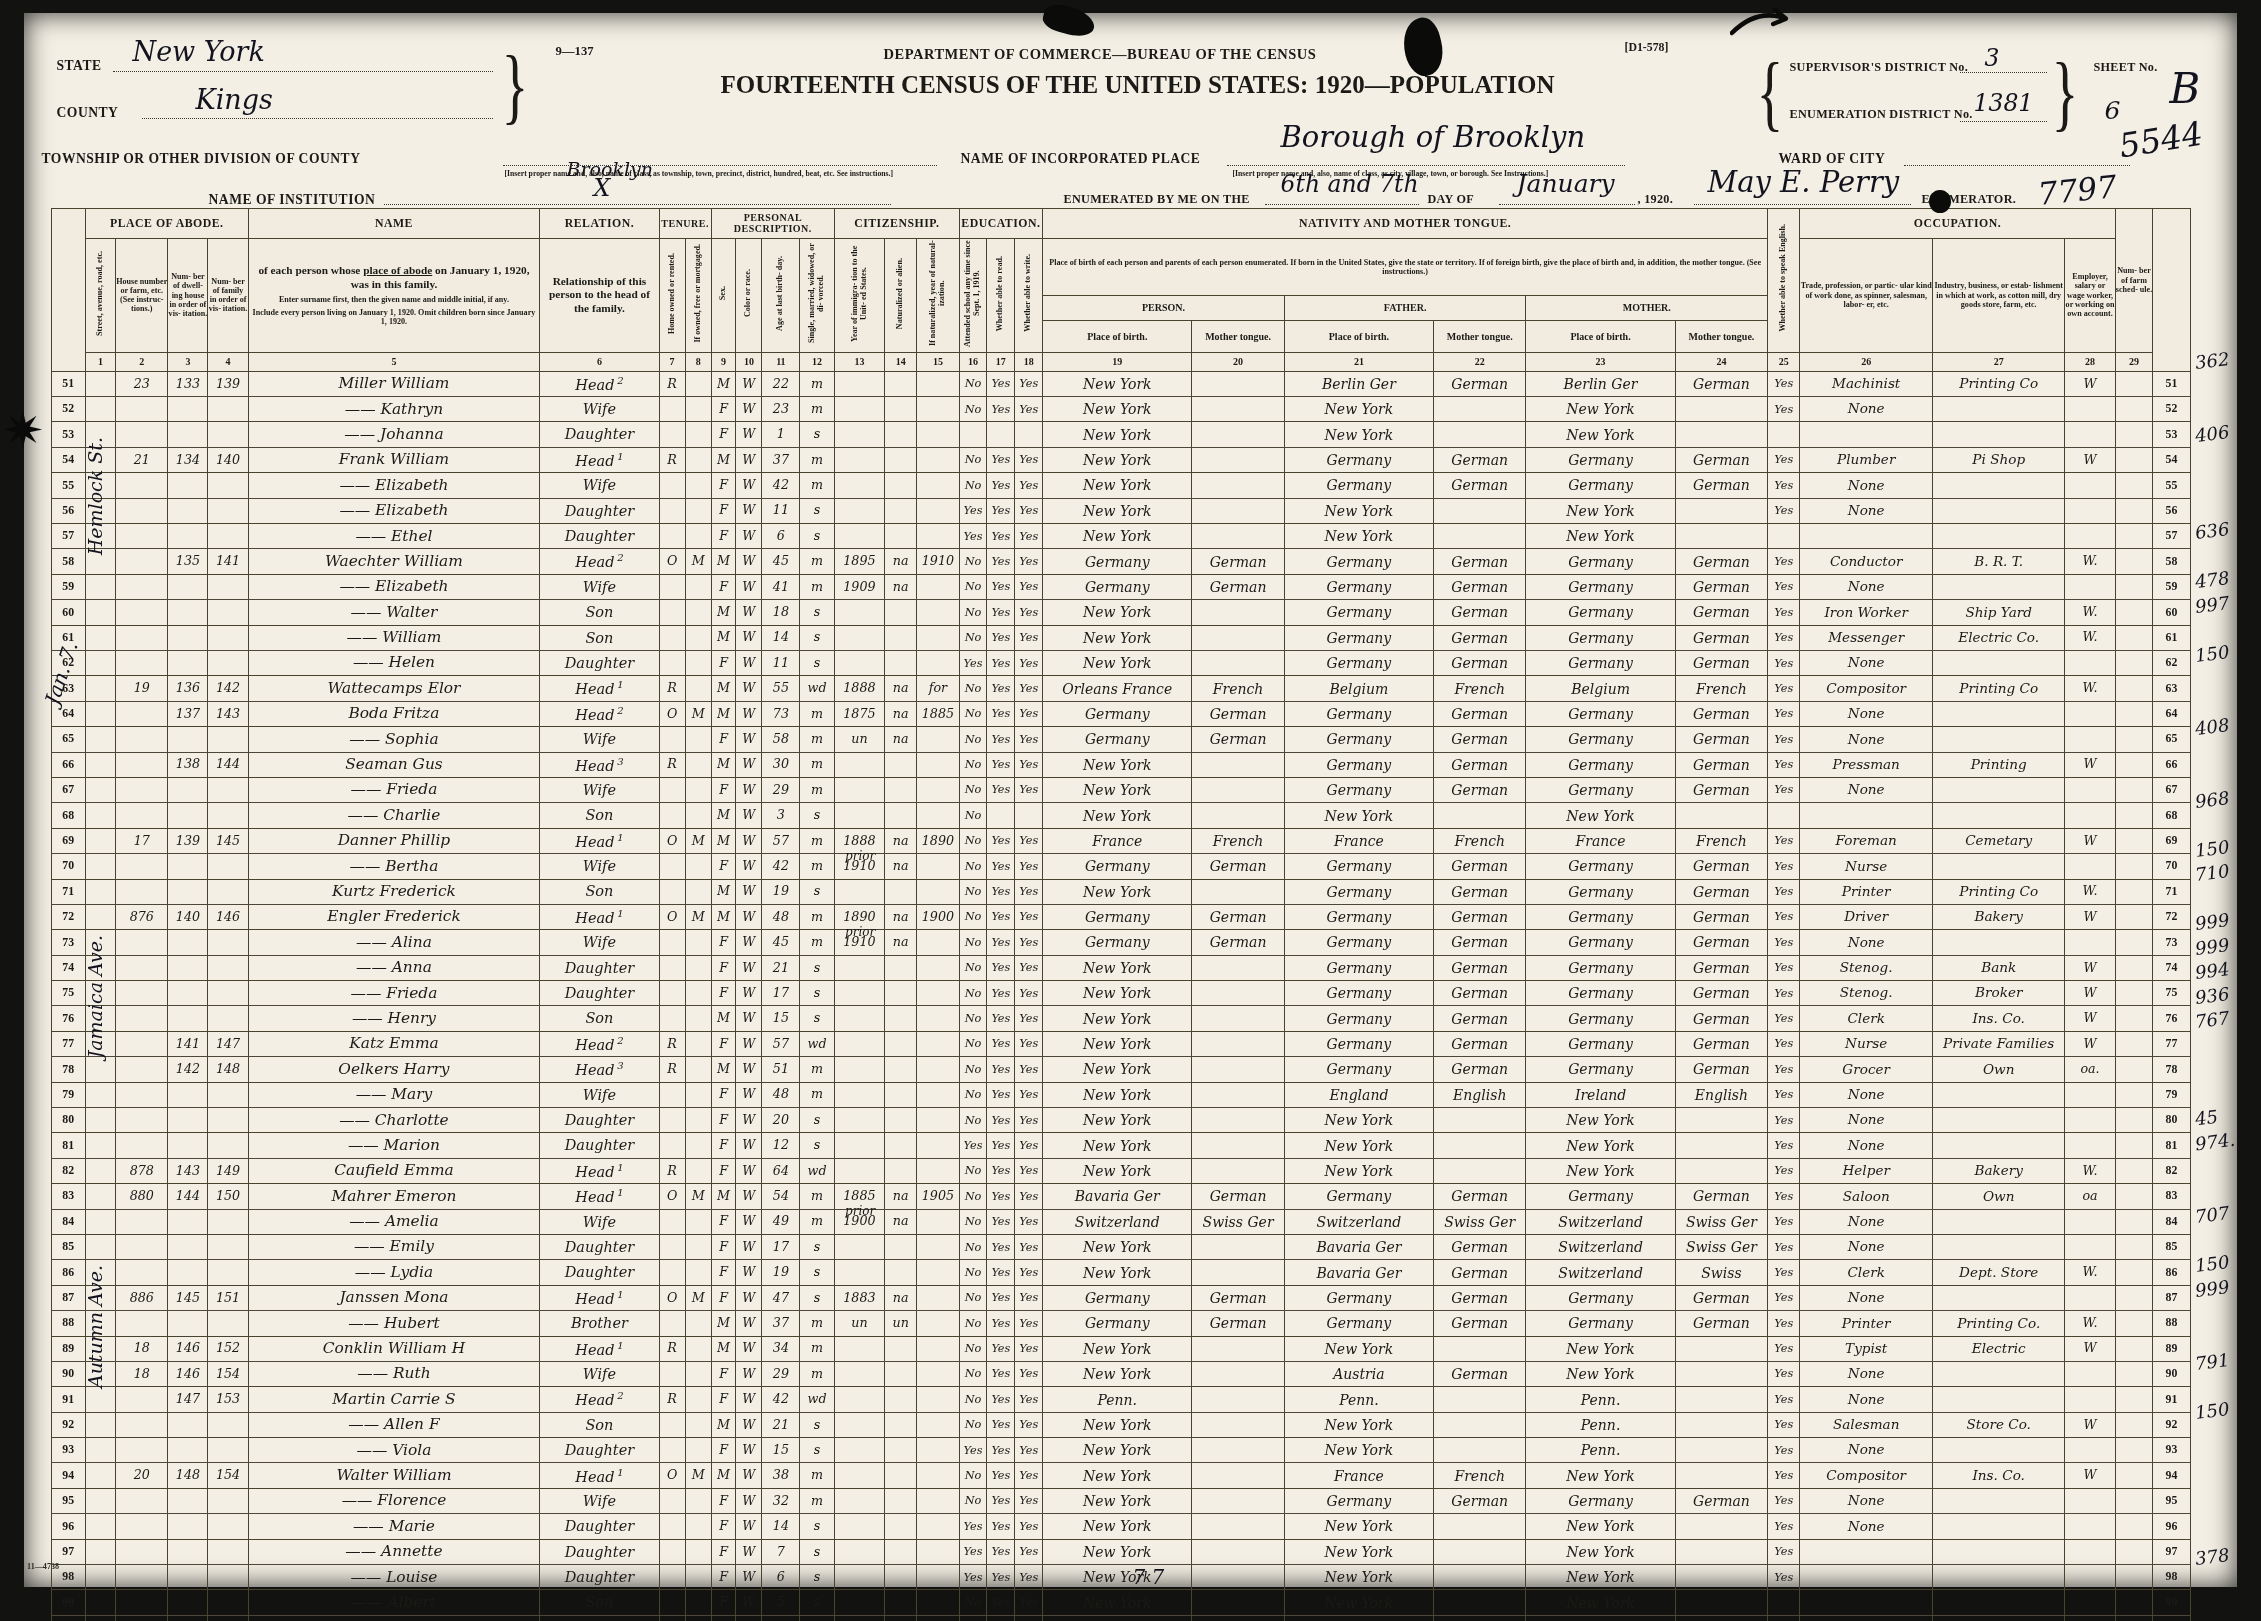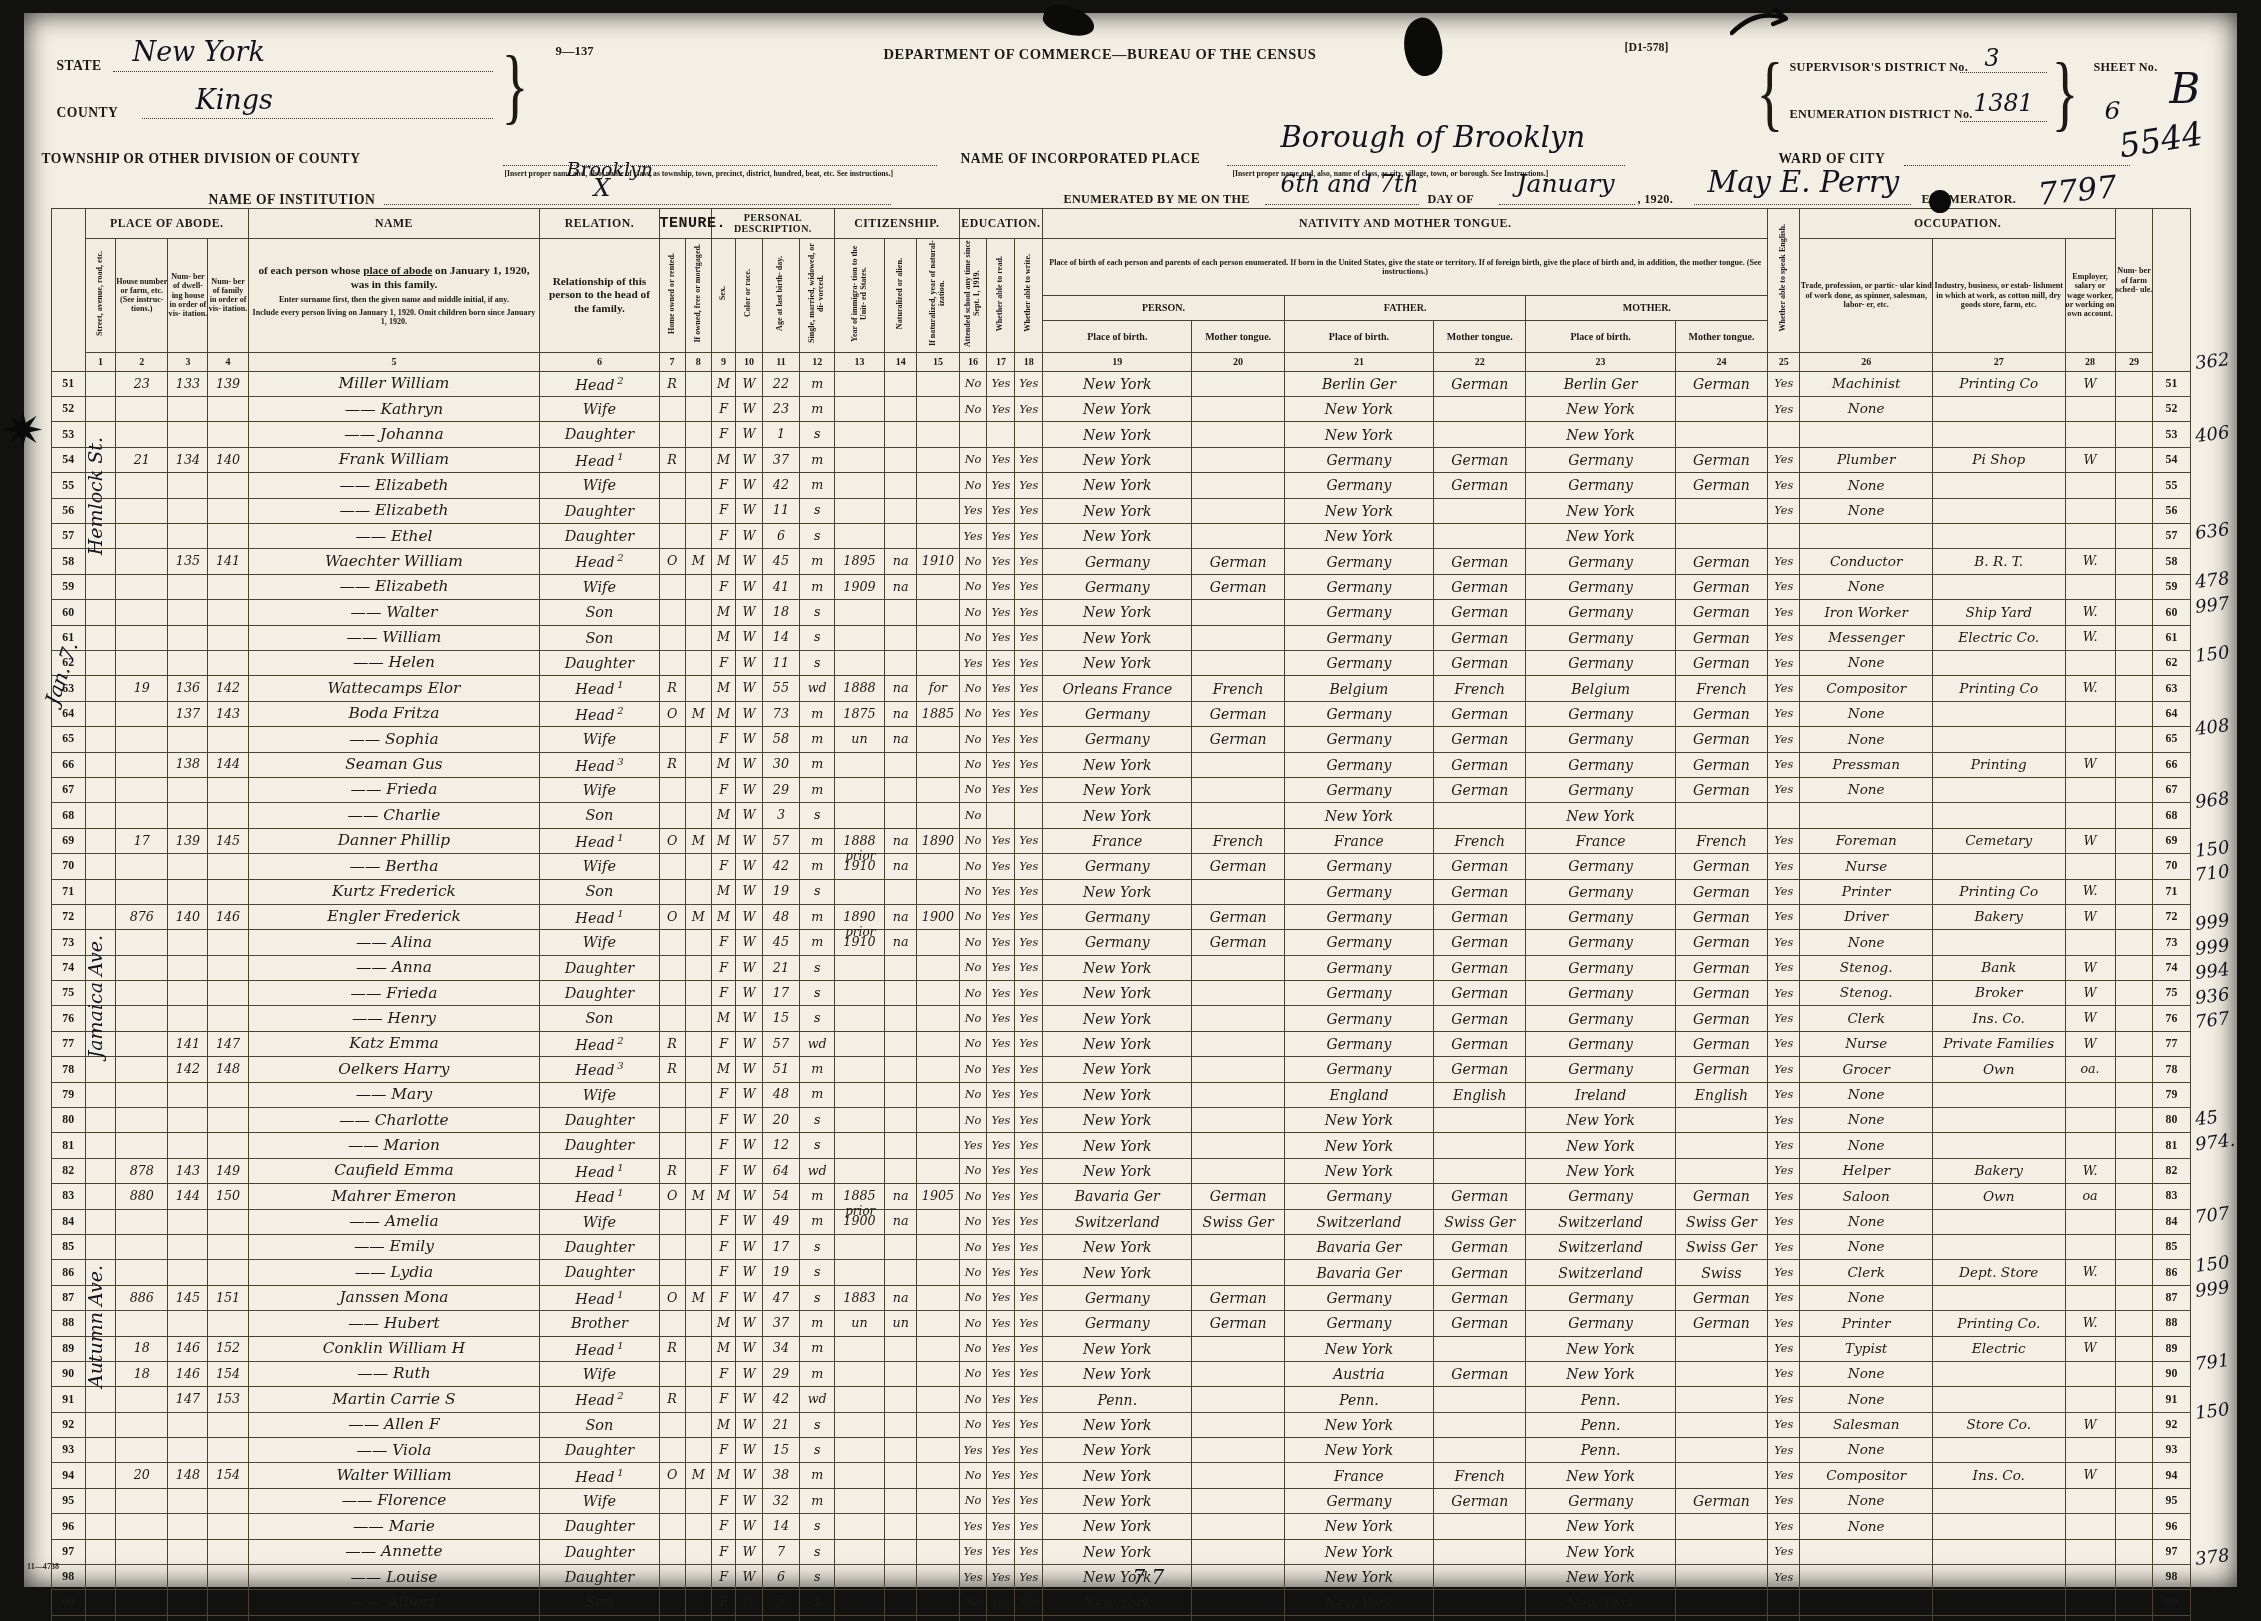--- a/index.html
+++ b/index.html
@@ -71,20 +71,21 @@
     <span class="abs hw" style="left:109px;top:23.5px;font-size:27px;">New York</span>
     <span class="abs blank" style="left:89px;top:42px;width:380px;height:16.3px;"></span>
     <span class="abs lbl pr" style="left:33px;top:92px;">COUNTY</span>
     <span class="abs hw" style="left:172px;top:71px;font-size:27px;">Kings</span>
     <span class="abs blank" style="left:118px;top:89px;width:351px;height:16.3px;"></span>
     <span class="abs brace pr" style="left:478px;top:40px;">}</span>
 
     <span class="abs pr" style="left:532px;top:31px;font-size:12.7px;font-weight:bold;">9—137</span>
 
     <div class="abs pr" style="left:778px;top:33px;width:597px;text-align:center;font-size:14.5px;font-weight:bold;letter-spacing:0.5px;">DEPARTMENT OF COMMERCE—BUREAU OF THE CENSUS</div>
+    <div class="abs pr" style="left:697px;top:58px;width:760px;text-align:center;font-size:25px;font-weight:bold;">FOURTEENTH CENSUS OF THE UNITED STATES: 1920—POPULATION</div>
     <span class="abs pr" style="left:1601px;top:27px;font-size:11.8px;font-weight:bold;">[D1-578]</span>
 
     <span class="abs brace pr" style="left:1733px;top:47px;">{</span>
     <span class="abs lbl-sm pr" style="left:1766px;top:47px;">SUPERVISOR'S DISTRICT No.</span>
     <span class="abs hw" style="left:1961px;top:31px;font-size:23.5px;">3</span>
     <span class="abs blank" style="left:1936px;top:43px;width:87px;height:16.3px;"></span>
     <span class="abs brace pr" style="left:2028px;top:47px;">}</span>
     <span class="abs lbl-sm pr" style="left:2070px;top:47px;">SHEET No.</span>
 
     <span class="abs lbl-sm pr" style="left:1766px;top:94px;">ENUMERATION DISTRICT No.</span>
@@ -158,21 +159,21 @@
       <col style="width:45px">
         <col style="width:34px">
         <col style="width:33px">
     </colgroup>
     <thead>
       <tr>
         <th rowspan="5"></th>
         <th colspan="4" class="grp">PLACE OF ABODE.</th>
         <th class="grp">NAME</th>
         <th class="grp">RELATION.</th>
-        <th colspan="2" class="grp" style="font-size:15px;font-family:Liberation Mono, monospace;">TENURE.</th>
+        <th colspan="2" class="grp" style="font-size:10px;">TENURE.</th>
         <th colspan="4" class="grp" style="font-size:10px;">PERSONAL DESCRIPTION.</th>
         <th colspan="3" class="grp">CITIZENSHIP.</th>
         <th colspan="3" class="grp">EDUCATION.</th>
         <th colspan="6" class="grp">NATIVITY AND MOTHER TONGUE.</th>
         <th rowspan="4"><span class="vt">Whether able to speak English.</span></th>
         <th colspan="3" class="grp">OCCUPATION.</th>
         <th rowspan="4" class="note">Num- ber of farm sched- ule.</th>
         <th rowspan="5"></th>
       </tr>
       <tr>

